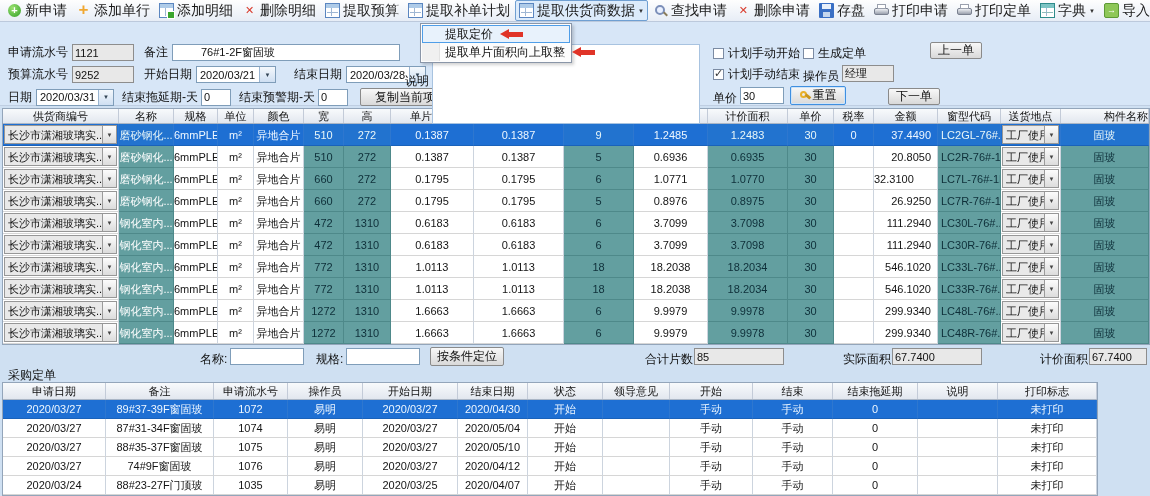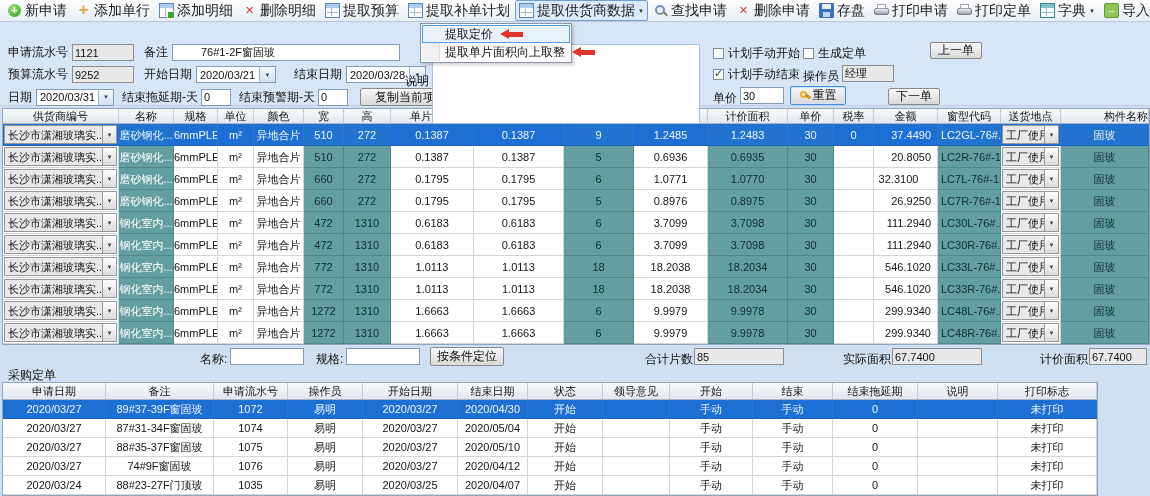--- a/index.html
+++ b/index.html
@@ -326,21 +326,21 @@
         <div class="gcell" style="width: 50px; line-height: 22px;">异地合片</div>
         <div class="gcell teal" style="width: 40px; line-height: 22px;">660</div>
         <div class="gcell teal" style="width: 47px; line-height: 22px;">272</div>
         <div class="gcell" style="width: 83px; line-height: 22px;">0.1795</div>
         <div class="gcell" style="width: 90px; line-height: 22px;">0.1795</div>
         <div class="gcell teal" style="width: 70px; line-height: 22px;">6</div>
         <div class="gcell" style="width: 74px; line-height: 22px;">1.0771</div>
         <div class="gcell teal" style="width: 80px; line-height: 22px;">1.0770</div>
         <div class="gcell teal" style="width: 46px; line-height: 22px;">30</div>
         <div class="gcell" style="width: 40px; line-height: 22px;"></div>
-        <div class="gcell" style="text-align: center; padding-right: 14px; width: 64px; line-height: 22px;">32.3100</div>
+        <div class="gcell" style="text-align: left; padding-right: 14px; width: 64px; line-height: 22px;">32.3100</div>
         <div class="gcell teal" style="text-align: left; padding-left: 3px; width: 63px; line-height: 22px;">LC7L-76#-1FO</div>
         <div class="gcell ccell" style="width: 60px; line-height: 22px;">
           <div class="cellcombo">
             <span class="ctext">工厂使用</span>
             <span class="cbarr">▼</span>
           </div>
         </div>
         <div class="gcell teal" style="width: 88px; line-height: 22px;">固玻</div>
       </div>
       <div class="grow" style="height: 22px;">

